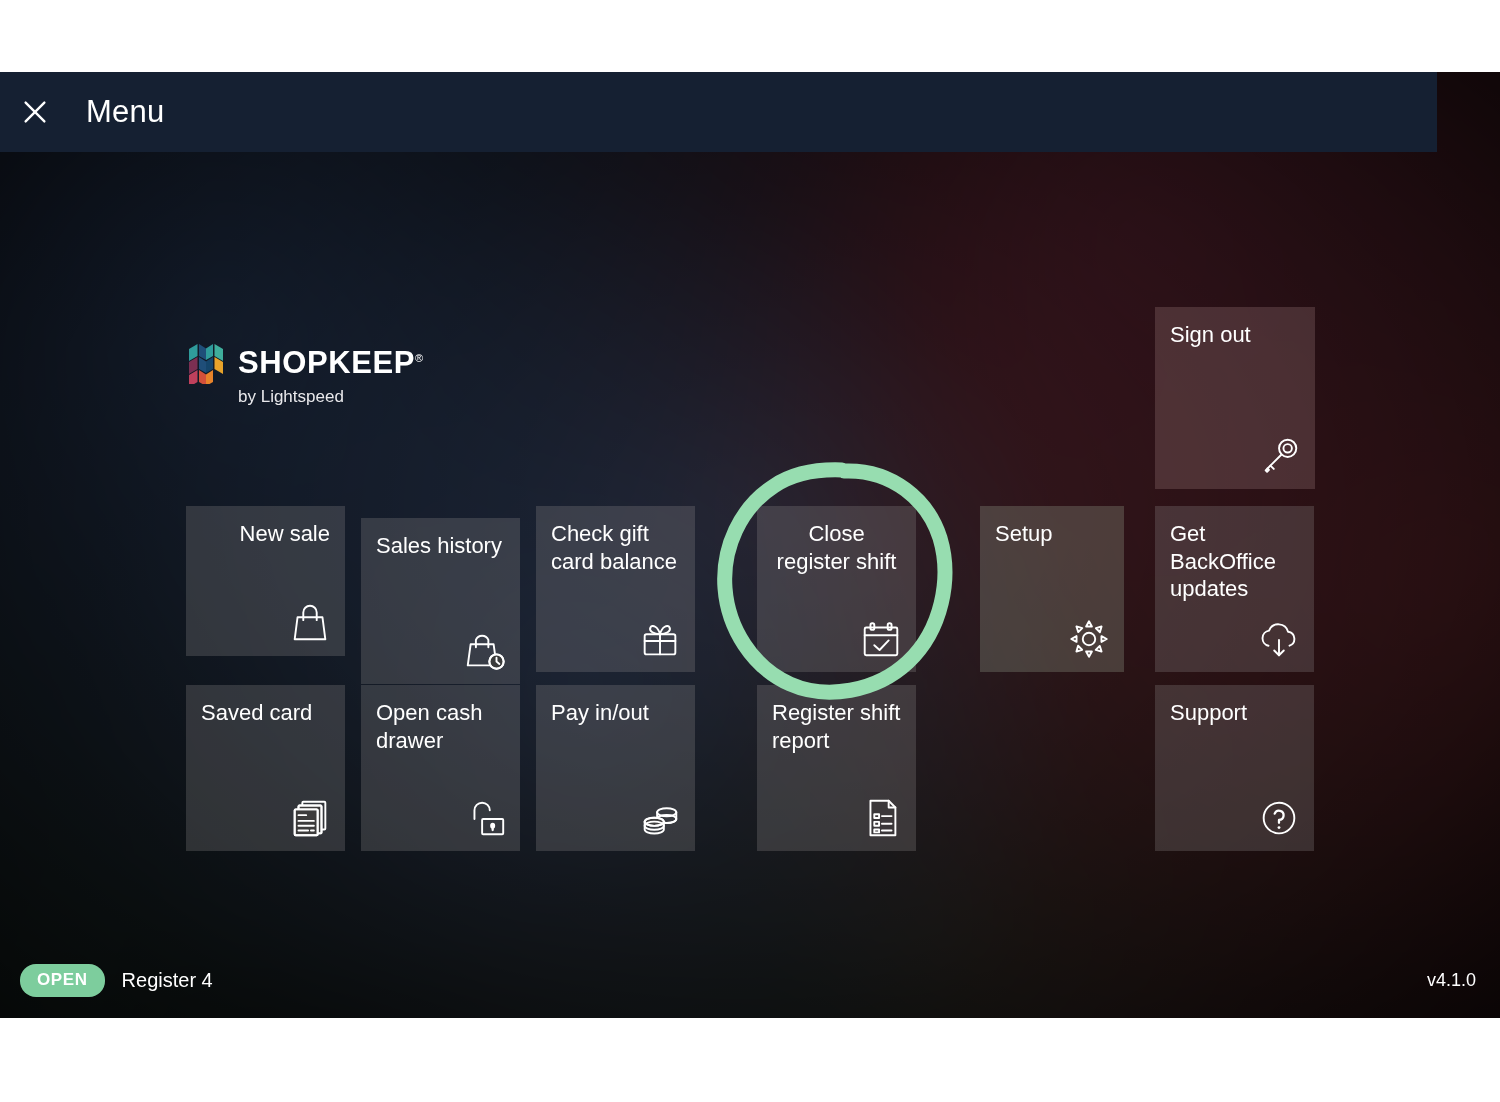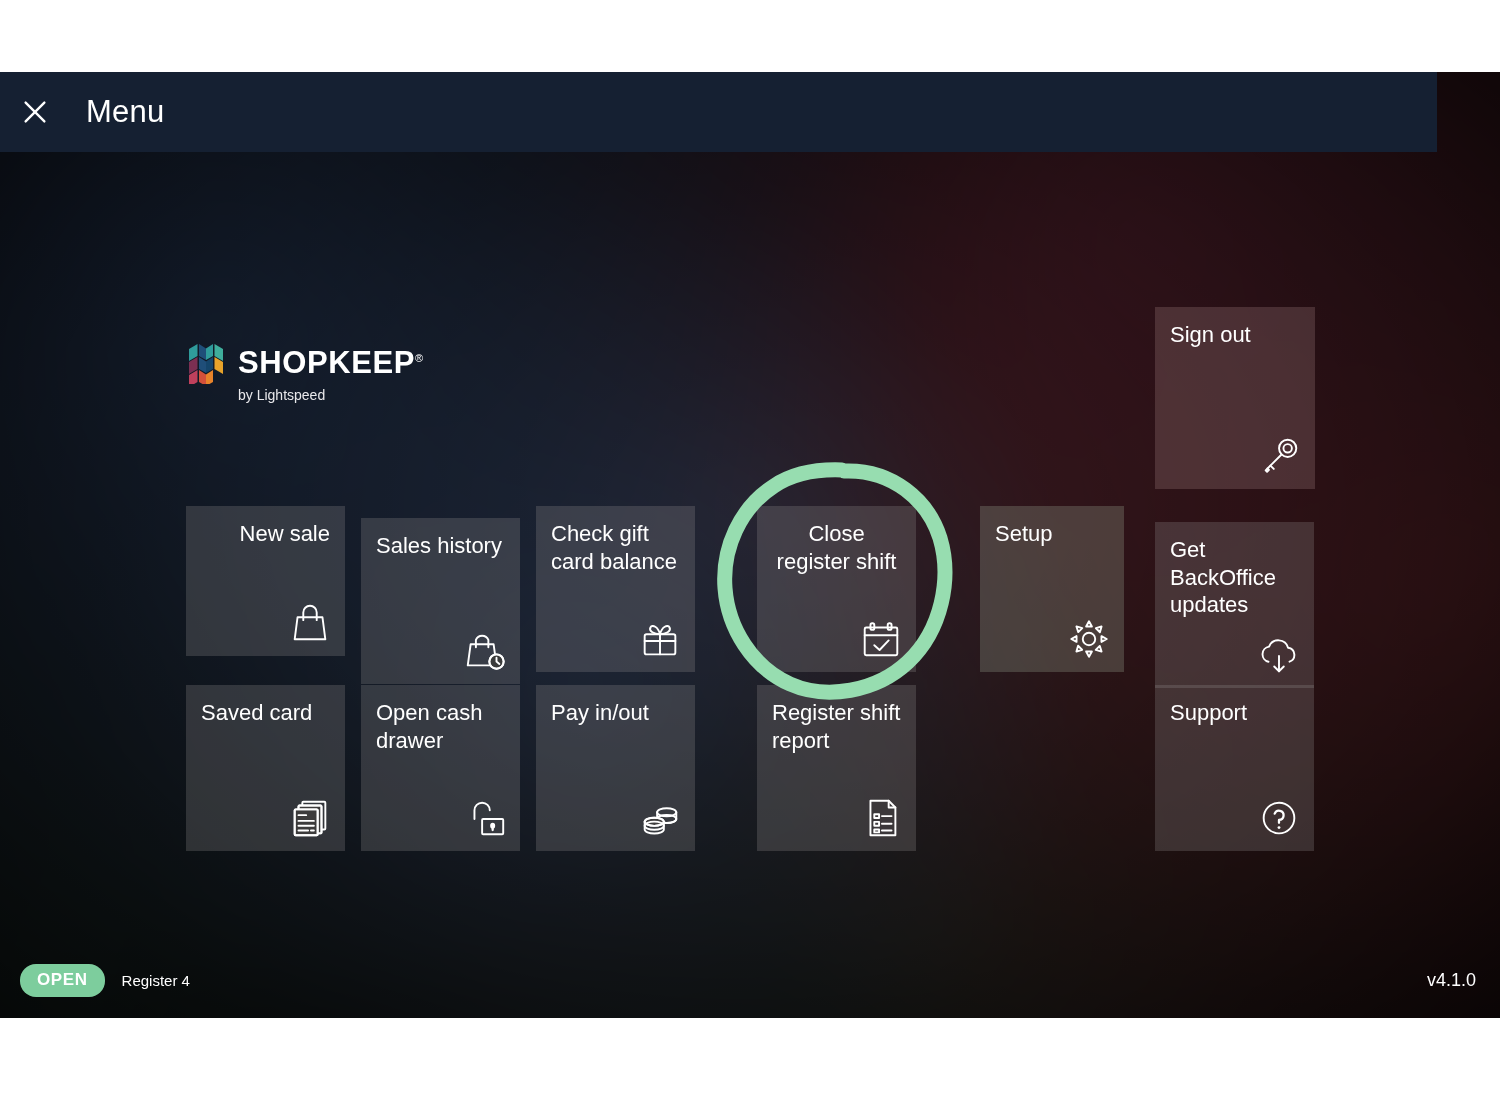--- a/index.html
+++ b/index.html
@@ -101,21 +101,21 @@
     letter-spacing: 0.6px;
     position: relative;
   }
   #brand-name .reg {
     font-size: 11px;
     vertical-align: super;
     font-weight: normal;
   }
   #brand-sub {
     color: #e9e9ec;
-    font-size: 14px;
+    font-size: 17px;
     margin-top: 3px;
     margin-left: 52px;
   }
 
   
   .tile {
     position: absolute;
     background: rgba(150,146,148,0.26);
     box-sizing: border-box;
     padding: 14px 15px;
@@ -169,21 +169,21 @@
     background: #7dcd9d;
     color: #ffffff;
     font-size: 17px;
     font-weight: bold;
     letter-spacing: 0.6px;
     padding: 6px 17px 7px 17px;
     border-radius: 16px;
   }
   #status-register {
     color: #ffffff;
-    font-size: 15px;
+    font-size: 20px;
     margin-left: 17px;
   }
   #status-version {
     position: absolute;
     right: 24px;
     color: #ffffff;
     font-size: 18px;
   }
 </style>
 </head>
@@ -299,21 +299,21 @@
               <path d="M24 42.5 L21 37 L27 37 Z"></path>
       <path d="M5.5 24 L11 21 L11 27 Z"></path>
               <path d="M42.5 24 L37 27 L37 21 Z"></path>
       <path d="M10.9 10.9 L17 12.6 L12.8 16.8 Z"></path>
               <path d="M37.1 37.1 L31 35.4 L35.2 31.2 Z"></path>
       <path d="M37.1 10.9 L35.4 17 L31.2 12.8 Z"></path>
               <path d="M10.9 37.1 L12.6 31 L16.8 35.2 Z"></path>
     </svg>
           </div>
         </div>
-        <div class="tile" style="left: 1155px; top: 370px; width: 159px; height: 166px; background: rgba(150, 146, 148, 0.26);">
+        <div class="tile" style="left: 1155px; top: 354px; width: 159px; height: 166px; background: rgba(150, 146, 148, 0.26);">
           <div class="tile-label">Get BackOffice updates</div>
           <div class="tile-icon">
             <svg viewBox="0 0 48 48" fill="none" stroke="#fff" stroke-width="2" stroke-linecap="round" stroke-linejoin="round">
       <path d="M13 31 A8 8 0 0 1 13.6 15.3 A10.5 10.5 0 0 1 33.5 16.5 A7.5 7.5 0 0 1 35 31"></path>
       <line x1="24" y1="25" x2="24" y2="41"></line>
       <path d="M19 36 L24 41 L29 36"></path>
     </svg>
           </div>
         </div>
         <div class="tile" style="left: 186px; top: 533px; width: 159px; height: 166px; background: rgba(150, 146, 148, 0.26);">

